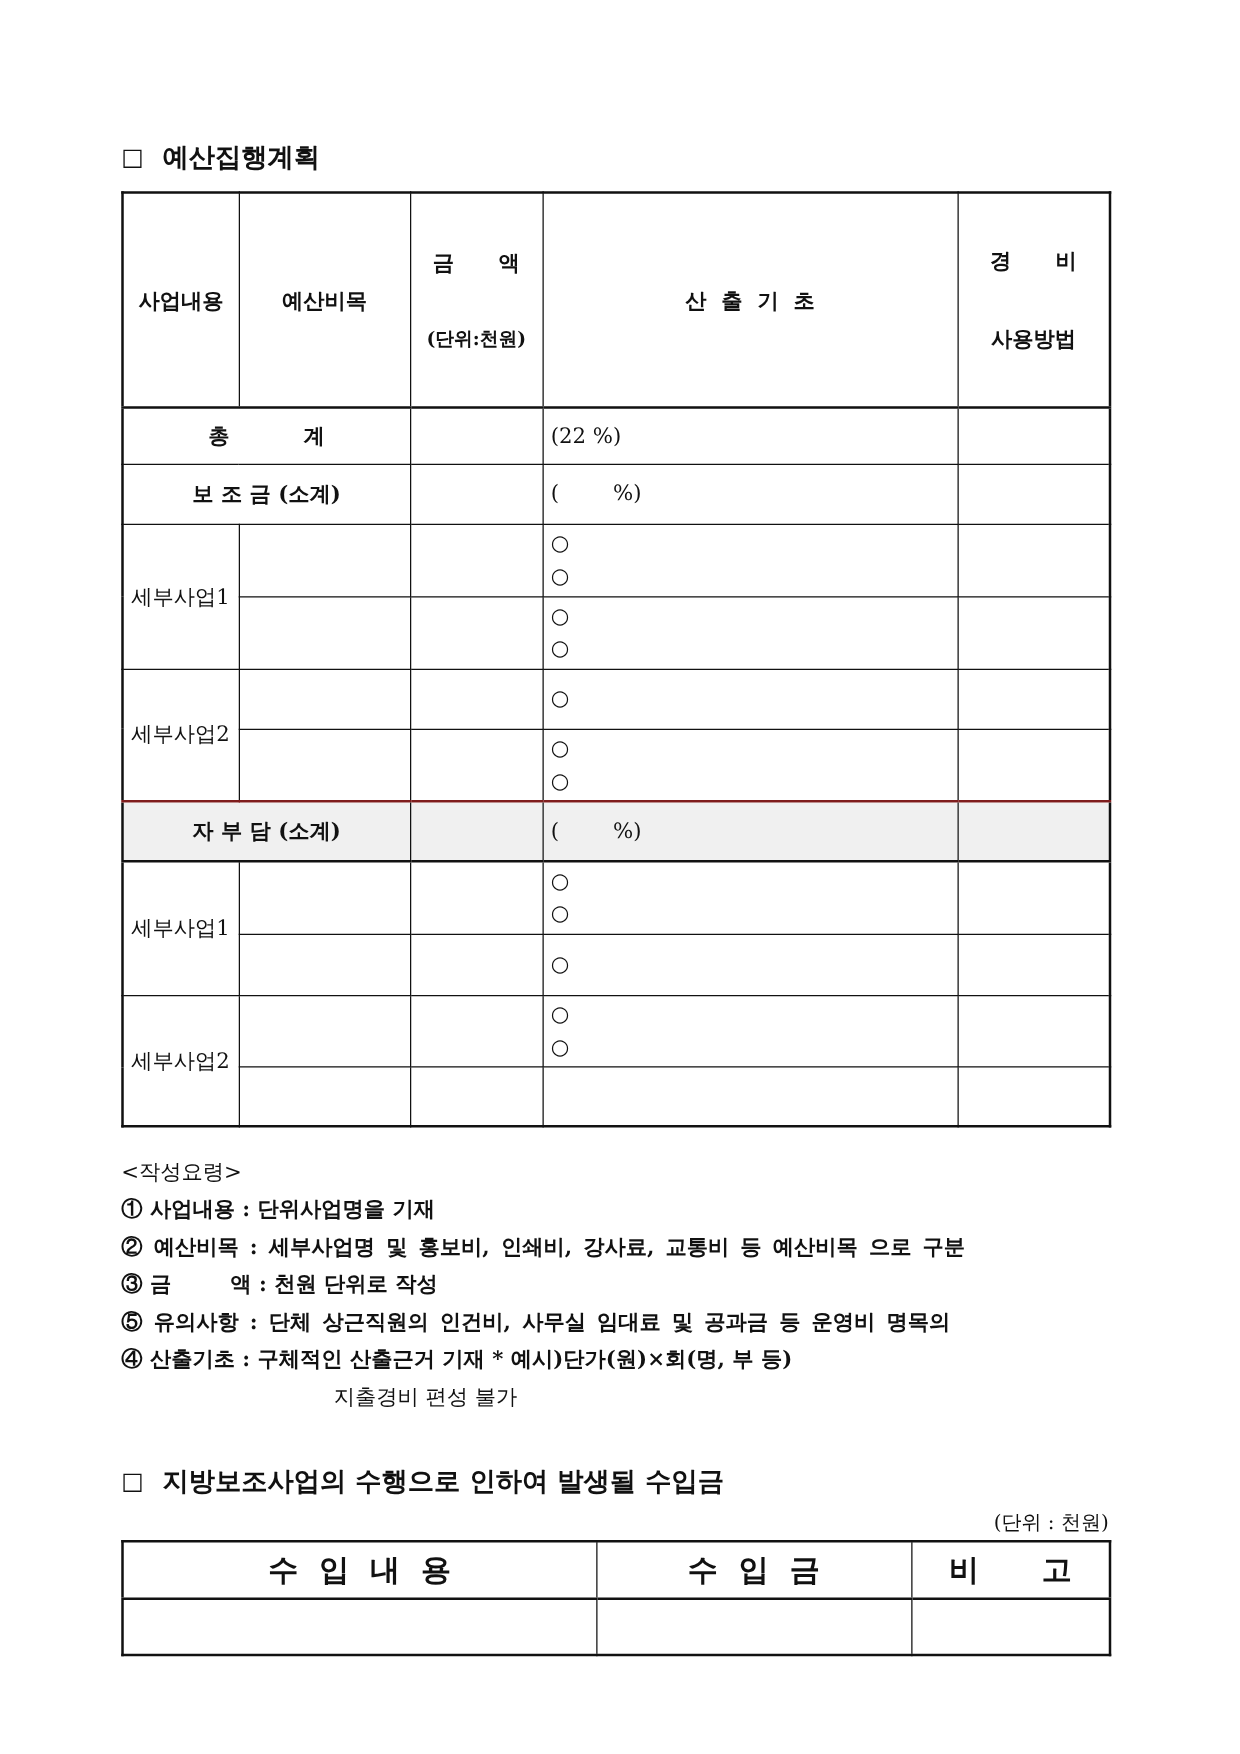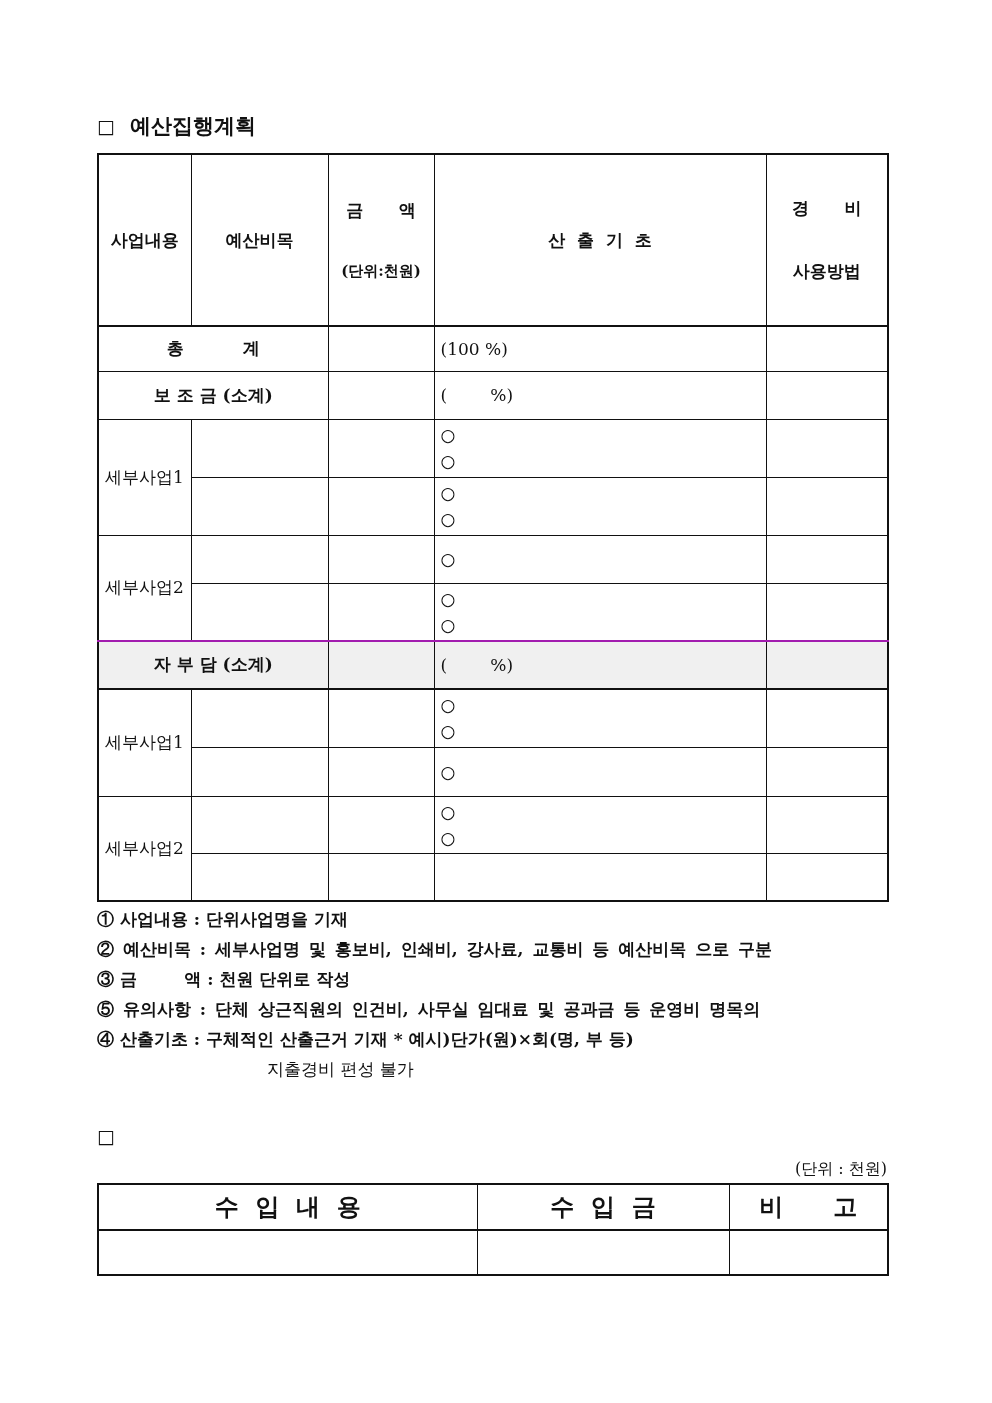--- a/index.html
+++ b/index.html
@@ -30,21 +30,21 @@
     vertical-align: middle;
     white-space: pre-wrap;
     overflow: hidden;
   }
   .t1 thead th { border-bottom: 2px solid #111; font-weight: bold; text-align: center; }
   .hdr-sub { font-size: 15px; font-weight: bold; }
   .lbl-center { text-align: center; font-weight: bold; }
   .lbl-left { text-align: left; font-weight: normal; }
   .basis-cell { text-align: left; line-height: 26px; }
   .pct { font-size: 17px; }
-  .row-self td { border-top: 2px solid #a21caf; border-bottom: 2px solid #111; }
+  .row-self td { border-top: 2px solid #7f1d1d; border-bottom: 2px solid #111; }
   .circles { font-size: 15px; line-height: 26px; }
 
   
   .page-note { margin: 15px 0 0 8px; font-size: 17px; line-height: 24px; }
   .guide-title { margin-top: 23px; font-size: 17px; line-height: 26px; }
   .guide-item { margin-top: 4px; font-size: 17px; line-height: 26px; font-weight: bold; }
   .guide-item.wide { word-spacing: 3px; }
   .guide-cont { margin: 4px 0 0 170px; font-size: 17px; line-height: 26px; }
 
   
@@ -91,21 +91,21 @@
           <div class="prewrap">경      비</div>
           <div>사용방법</div>
         </th>
       </tr>
     </thead>
     <tbody>
 
       <tr style="height:45px">
         <td colspan="2" class="lbl-center">총          계</td>
         <td></td>
-        <td class="basis-cell pct">(100 %)</td>
+        <td class="basis-cell pct">(22 %)</td>
         <td></td>
       </tr>
 
       <tr style="height:48px">
         <td colspan="2" class="lbl-center">보 조 금 (소계)</td>
         <td></td>
         <td class="basis-cell pct">(        %)</td>
         <td></td>
       </tr>
 
@@ -173,29 +173,31 @@
       <tr style="height:47px">
         <td></td>
         <td></td>
         <td class="basis-cell circles"></td>
         <td></td>
       </tr>
     </tbody>
   </table>
 
 
+  <div class="guide-title">&lt;작성요령&gt;</div>
   <div class="guide-item prewrap">① 사업내용 : 단위사업명을 기재</div>
   <div class="guide-item prewrap wide">② 예산비목 : 세부사업명 및 홍보비, 인쇄비, 강사료, 교통비 등 예산비목 으로 구분</div>
   <div class="guide-item prewrap">③ 금        액 : 천원 단위로 작성</div>
   <div class="guide-item prewrap wide">⑤ 유의사항 : 단체 상근직원의 인건비, 사무실 임대료 및 공과금 등 운영비 명목의</div>
   <div class="guide-item prewrap">④ 산출기초 : 구체적인 산출근거 기재 * 예시)단가(원)×회(명, 부 등)</div>
   <div class="guide-cont">지출경비 편성 불가</div>
 
   <div class="sec-title sec2">
     <span class="box-icon">□</span>
+    <span>지방보조사업의 수행으로 인하여 발생될 수입금</span>
   </div>
   <div class="unit-note">(단위 : 천원)</div>
 
   <table class="t2">
     <colgroup>
       <col style="width:379px">
         <col style="width:252px">
         <col style="width:159px">
     </colgroup>
     <thead>

